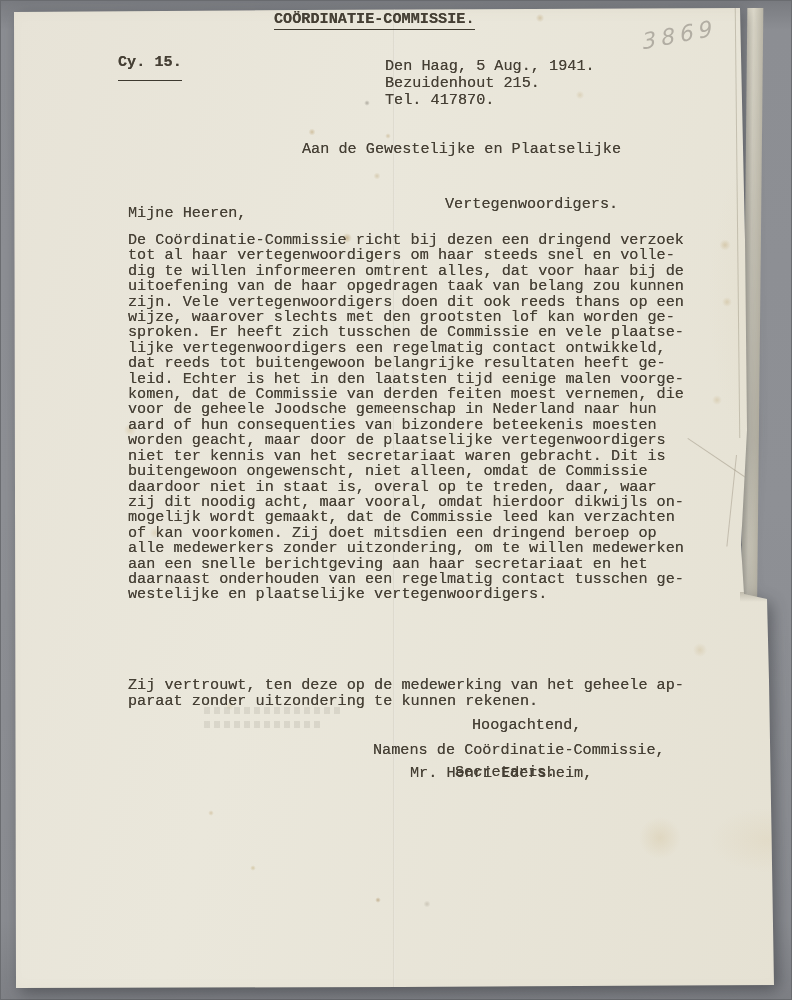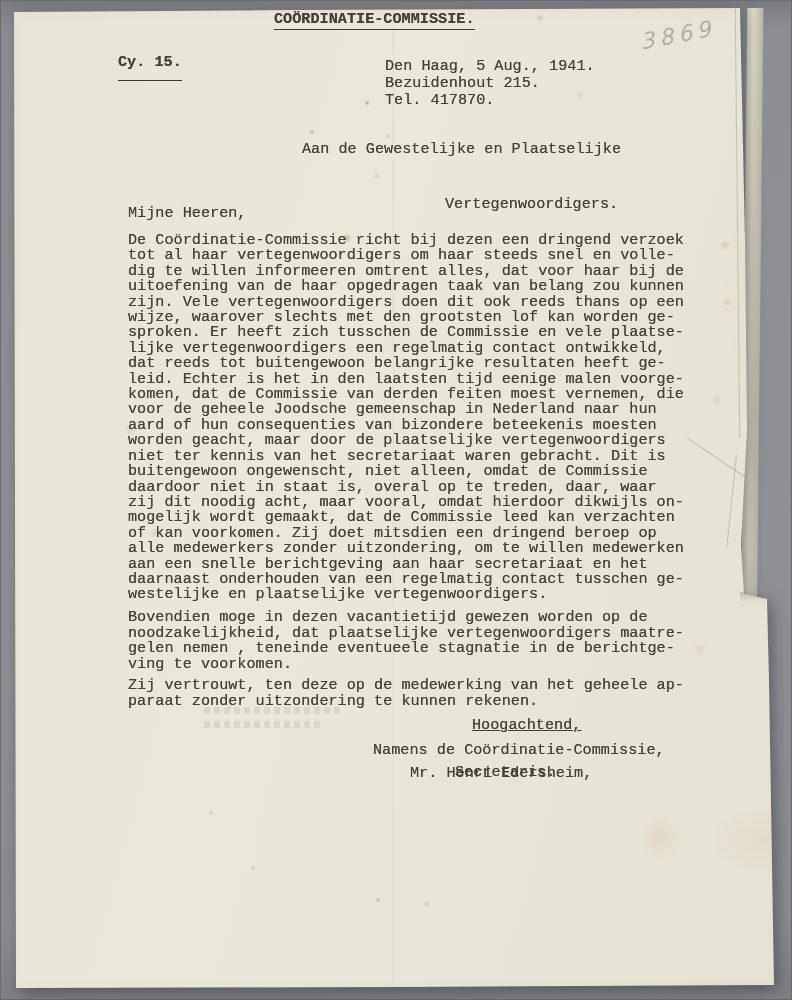--- a/index.html
+++ b/index.html
@@ -95,21 +95,21 @@
     top:55px;left:118px;font-weight:bold;
     border-bottom:1.6px solid #3d392f;padding-bottom:10px;
   }
   .datestack{top:58px;left:385px;line-height:17px;}
   .recip1{top:142px;left:302px;}
   .recip2{top:158px;left:445px;margin-top:39px;}
   .salutation{top:206px;left:128px;}
   .para1{top:233px;left:128px;}
   .para2{top:610px;left:128px;line-height:15.5px;}
   .para3{top:678px;left:128px;line-height:15.5px;}
-  .close1{top:718px;left:472px;text-decoration:underline;}
+  .close1{top:718px;left:472px;}
   .close2{top:735px;left:373px;margin-top:8px;}
   .close3{top:750px;left:410px;margin-top:16px;}
   .close4{top:765px;left:455px;}
   .pencil{
     position:absolute;left:642px;top:22px;
     font-family:"DejaVu Sans",sans-serif;font-style:italic;
     font-size:22px;letter-spacing:5px;color:#a8a49a;
     transform:rotate(-11deg) skewX(-6deg);opacity:.85;
   }
 </style>
@@ -163,24 +163,20 @@
 buitengewoon ongewenscht, niet alleen, omdat de Commissie
 daardoor niet in staat is, overal op te treden, daar, waar
 zij dit noodig acht, maar vooral, omdat hierdoor dikwijls on-
 mogelijk wordt gemaakt, dat de Commissie leed kan verzachten
 of kan voorkomen. Zij doet mitsdien een dringend beroep op
 alle medewerkers zonder uitzondering, om te willen medewerken
 aan een snelle berichtgeving aan haar secretariaat en het
 daarnaast onderhouden van een regelmatig contact tusschen ge-
 westelijke en plaatselijke vertegenwoordigers.</div>
 
-      <div class="tw para2">Bovendien moge in dezen vacantietijd gewezen worden op de
-noodzakelijkheid, dat plaatselijke vertegenwoordigers maatre-
-gelen nemen , teneinde eventueele stagnatie in de berichtge-
-ving te voorkomen.</div>
 
       <div class="tw para3">Zij vertrouwt, ten deze op de medewerking van het geheele ap-
 paraat zonder uitzondering te kunnen rekenen.</div>
 
       <div class="tw close1">Hoogachtend,</div>
       <div class="tw close2">Namens de Coördinatie-Commissie,</div>
       <div class="tw close3">Mr. Henri Edersheim,</div>
       <div class="tw close4">Secretaris.</div>
 
     </div>

